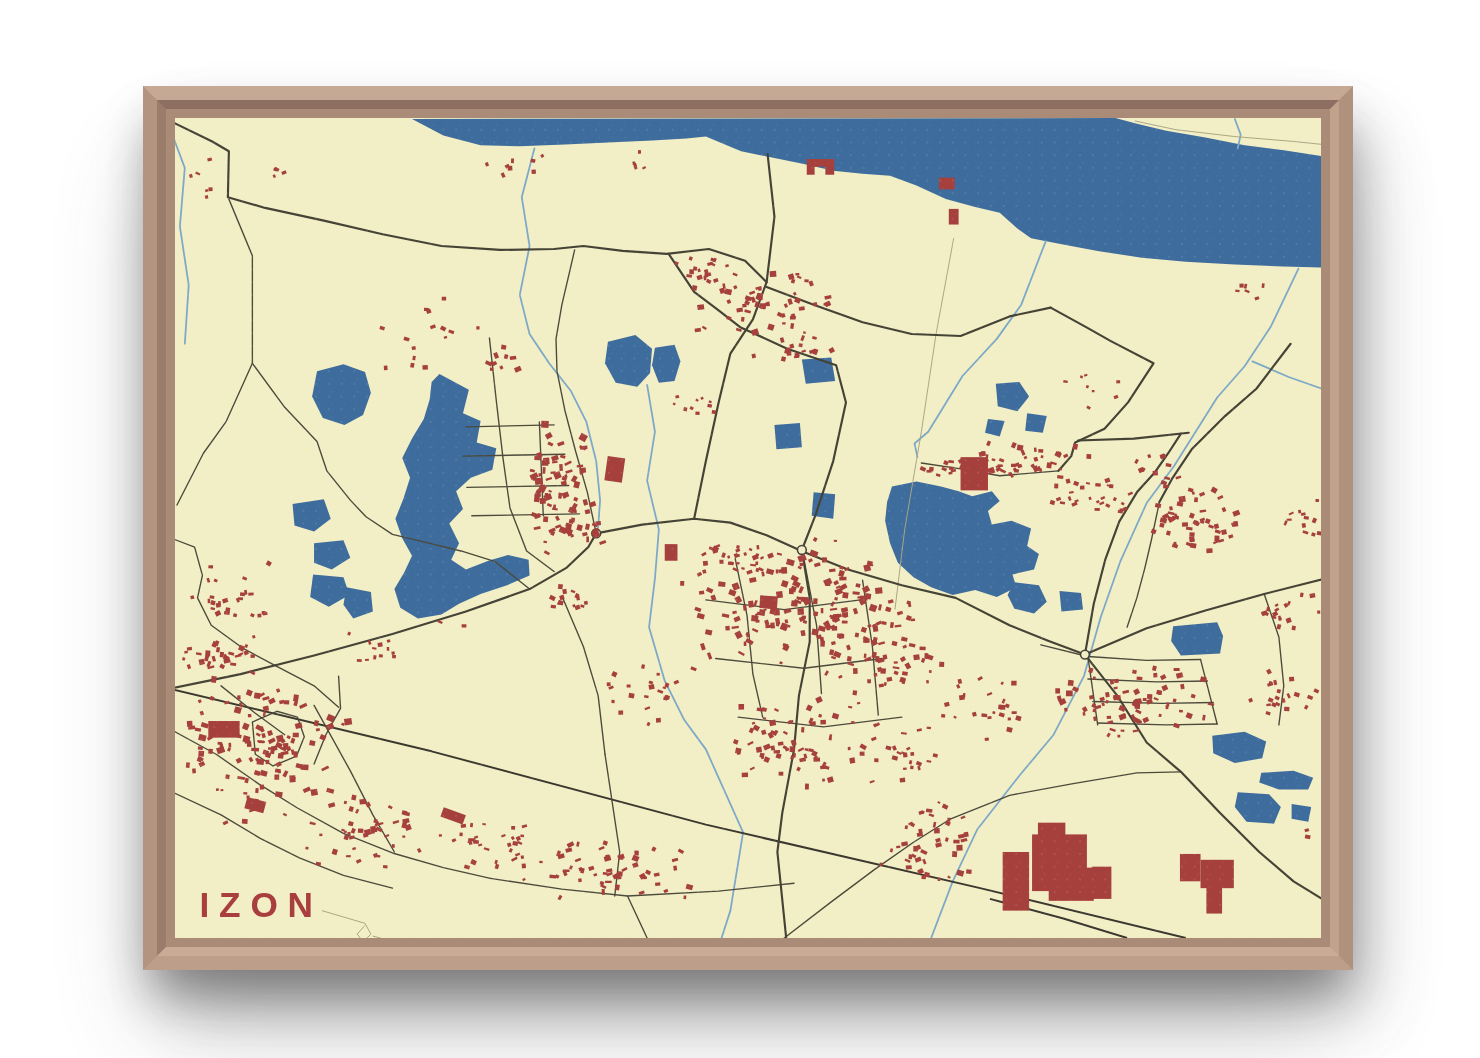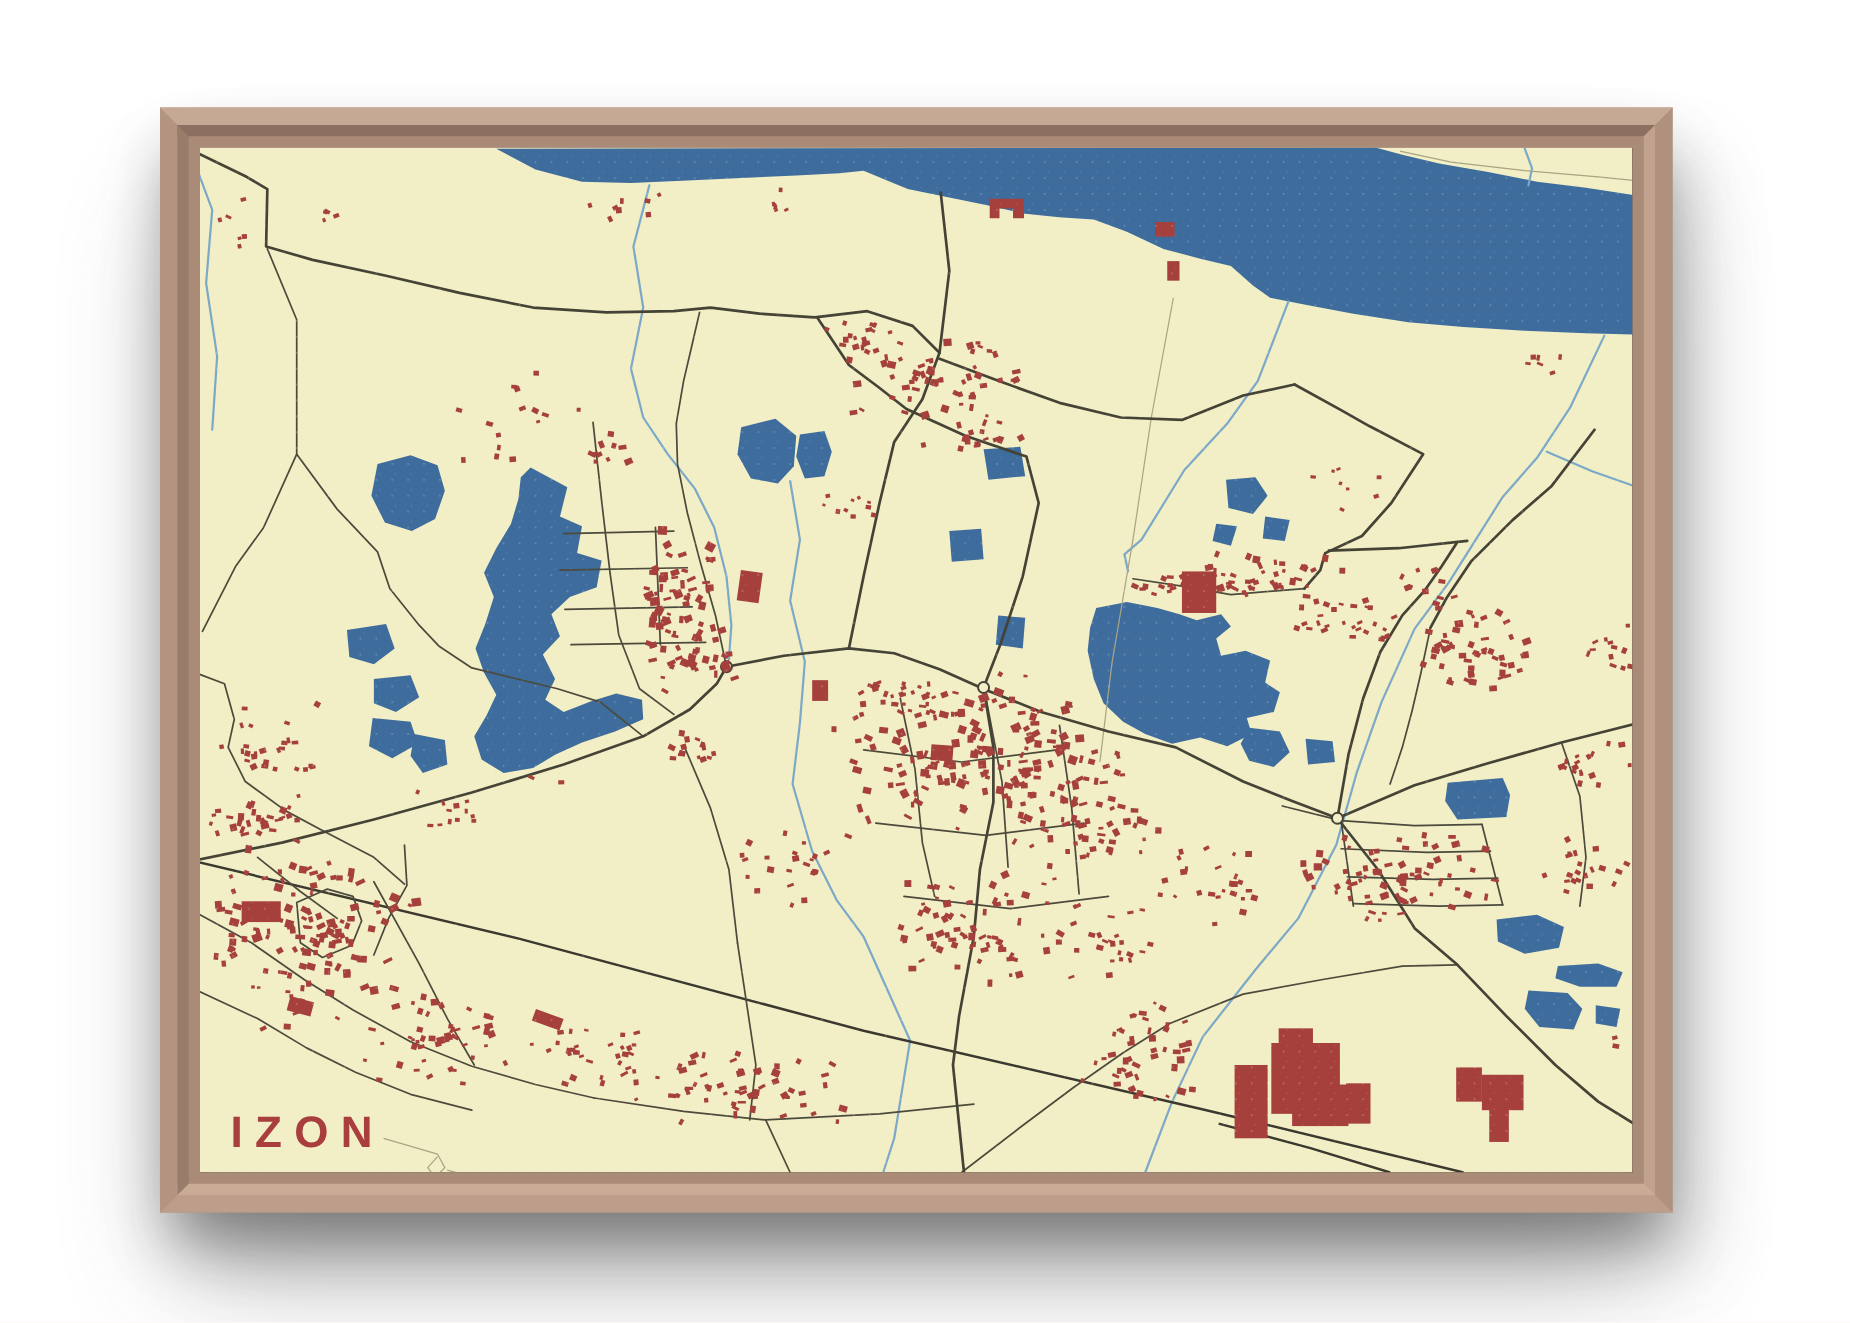--- a/index.html
+++ b/index.html
@@ -1,18 +1,18 @@
 <!DOCTYPE html>
 <html><head>
 <meta charset="utf-8">
 <style>
   html,body{margin:0;padding:0;background:#ffffff;}
   .scene{position:relative;width:1480px;height:1058px;background:#ffffff;overflow:hidden;
          font-family:"Liberation Sans",sans-serif;}
-  .frame{position:absolute;left:128px;top:86px;width:1210px;height:884px;box-sizing:border-box;
+  .frame{position:absolute;left:143px;top:86px;width:1210px;height:884px;box-sizing:border-box;
          border-style:solid;border-width:14px;
          border-top-color:#c6a994;border-left-color:#b29481;border-right-color:#b0917e;border-bottom-color:#bc9e8b;
          box-shadow:0 30px 45px -8px rgba(30,30,30,.40),0 65px 95px -18px rgba(70,70,70,.33),22px 40px 55px rgba(90,90,90,.18);
          background:#a98b78;}
   .frame-inner{position:absolute;inset:0;box-sizing:border-box;
          border-style:solid;border-width:9px;
          border-top-color:#8c6f60;border-left-color:#9a7c6b;border-right-color:#c0a28d;border-bottom-color:#caac96;}
   .map-wrap{position:absolute;inset:9px;box-shadow:inset 0 0 0 1px rgba(70,55,45,.55), inset 0 6px 10px rgba(60,40,30,.25);
          overflow:hidden;}
   .map-wrap svg{display:block;width:100%;height:100%;}

